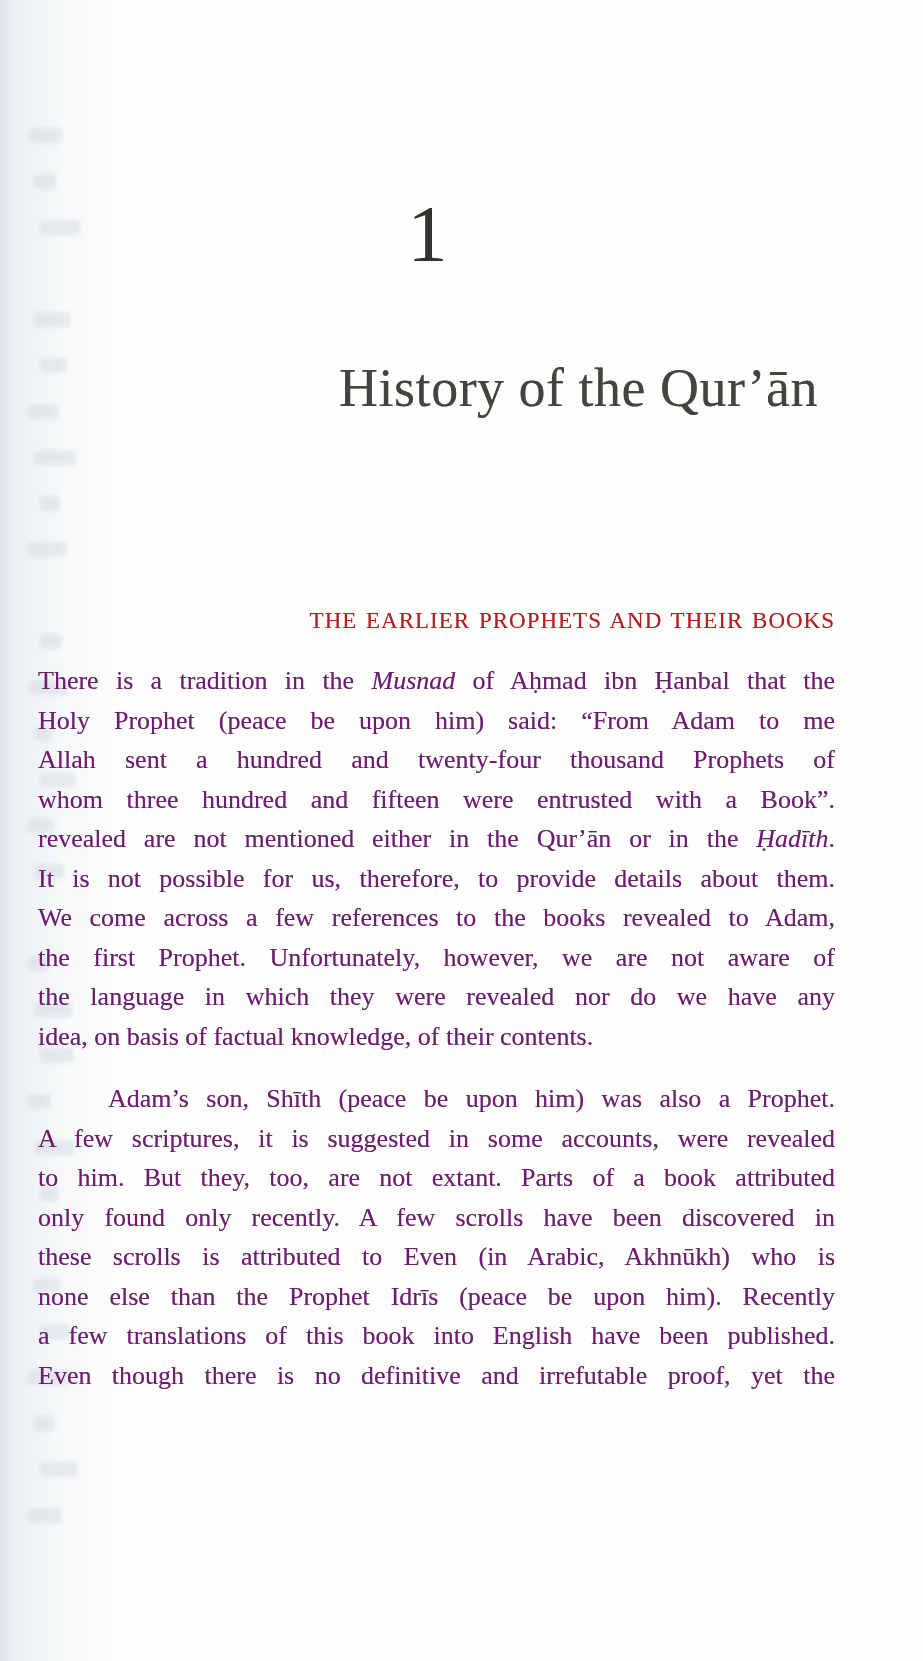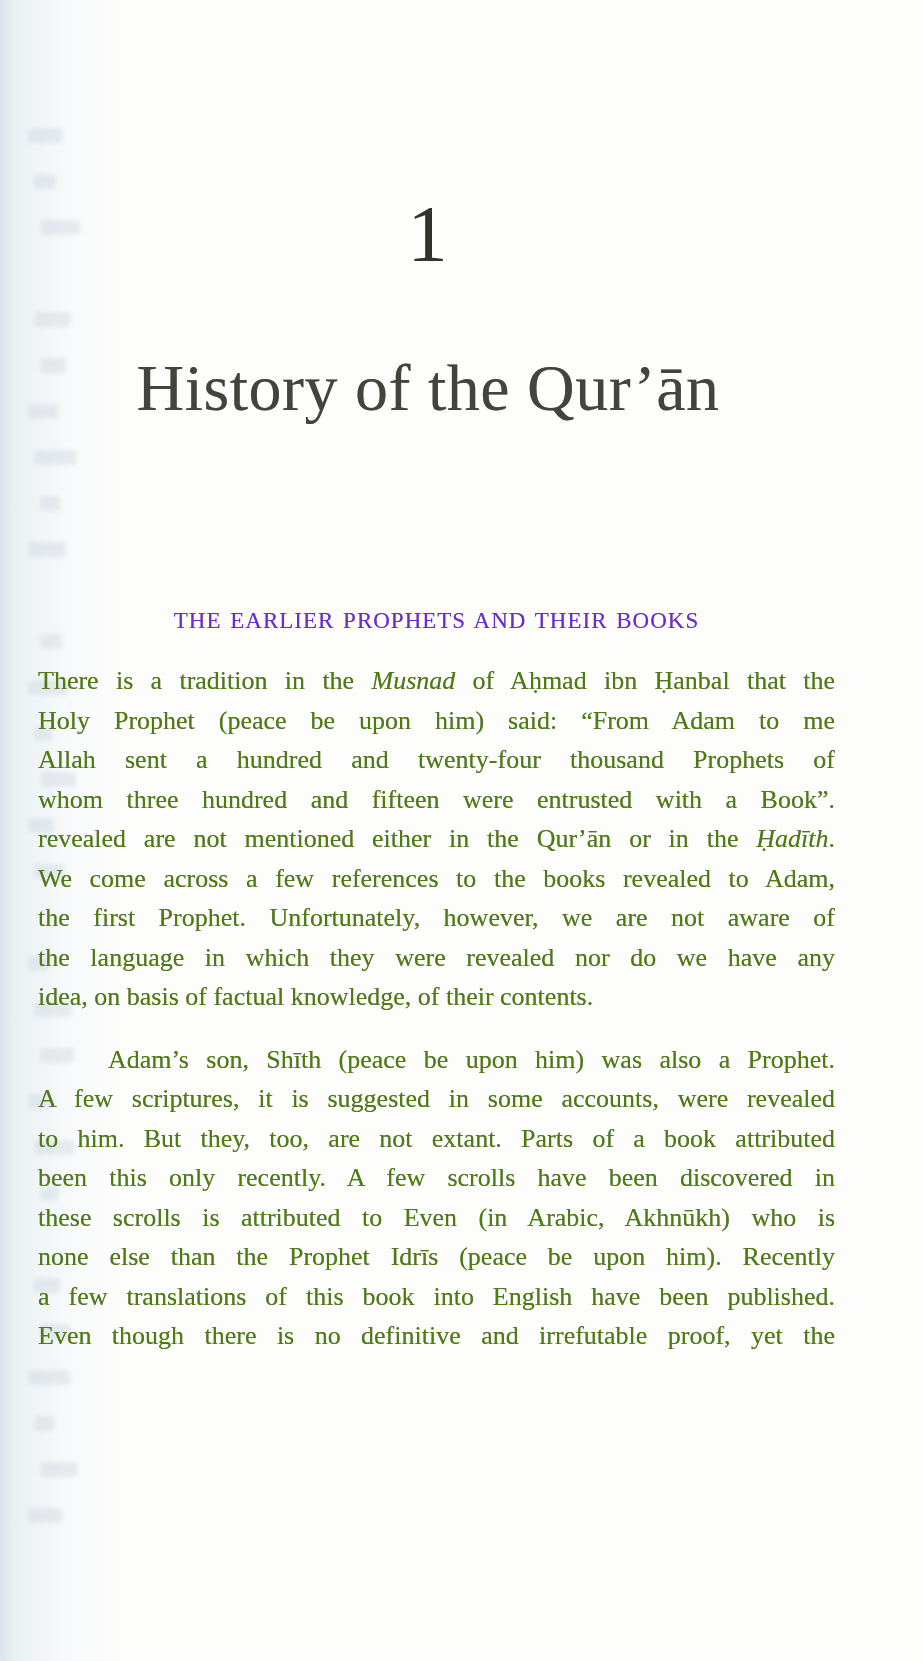--- a/index.html
+++ b/index.html
@@ -50,48 +50,48 @@
     line-height: 80px;
     color: #34332e;
     letter-spacing: 1px;
     text-shadow: 0 0 0.5px rgba(52,51,46,0.6);
   }
   .chapter-title {
     position: absolute;
     top: 360px;
     left: 38px;
     width: 780px;
-    text-align: center;
-    font-size: 66px;
+    text-align: right;
+    font-size: 54px;
     line-height: 56px;
     color: #44433d;
     letter-spacing: 0.5px;
     text-shadow: 0 0 0.6px rgba(68,67,61,0.5);
   }
   .section-heading {
     position: absolute;
     top: 608px;
     left: 38px;
     width: 797px;
-    text-align: center;
+    text-align: right;
     font-size: 23px;
     line-height: 26px;
     letter-spacing: 1px;
     word-spacing: 2px;
-    color: #6d28d9;
+    color: #b91c1c;
     text-shadow: 0 0 0.5px rgba(75,74,68,0.5);
   }
   .body-text {
     position: absolute;
     top: 661px;
     left: 38px;
     width: 797px;
     font-size: 26px;
     line-height: 39.5px;
-    color: #4d7c0f;
+    color: #701a75;
     text-shadow: 0 0 0.6px rgba(59,58,53,0.55);
   }
   .para { margin: 0; }
   .line {
     text-align: justify;
     text-align-last: justify;
     white-space: normal;
   }
   .line.no-just { text-align-last: left; }
   .line.indent { padding-left: 70px; margin-top: 23px; }
@@ -141,30 +141,31 @@
 
   <div class="section-heading">THE EARLIER PROPHETS AND THEIR BOOKS</div>
 
   <div class="body-text">
       <div class="para">
         <div class="line"><span>There is a tradition in the </span><em>Musnad</em><span> of Aḥmad ibn Ḥanbal that the</span></div>
         <div class="line"><span>Holy Prophet (peace be upon him) said: “From Adam to me</span></div>
         <div class="line"><span>Allah sent a hundred and twenty-four thousand Prophets of</span></div>
         <div class="line"><span>whom three hundred and fifteen were entrusted with a Book”.</span></div>
         <div class="line"><span>revealed are not mentioned either in the Qur’ān or in the </span><em>Ḥadīth</em><span>.</span></div>
+        <div class="line"><span>It is not possible for us, therefore, to provide details about them.</span></div>
         <div class="line"><span>We come across a few references to the books revealed to Adam,</span></div>
         <div class="line"><span>the first Prophet. Unfortunately, however, we are not aware of</span></div>
         <div class="line"><span>the language in which they were revealed nor do we have any</span></div>
         <div class="line no-just"><span>idea, on basis of factual knowledge, of their contents.</span></div>
       </div>
       <div class="para">
         <div class="line indent"><span>Adam’s son, Shīth (peace be upon him) was also a Prophet.</span></div>
         <div class="line"><span>A few scriptures, it is suggested in some accounts, were revealed</span></div>
         <div class="line"><span>to him. But they, too, are not extant. Parts of a book attributed</span></div>
-        <div class="line"><span>been this only recently. A few scrolls have been discovered in</span></div>
+        <div class="line"><span>only found only recently. A few scrolls have been discovered in</span></div>
         <div class="line"><span>these scrolls is attributed to Even (in Arabic, Akhnūkh) who is</span></div>
         <div class="line"><span>none else than the Prophet Idrīs (peace be upon him). Recently</span></div>
         <div class="line"><span>a few translations of this book into English have been published.</span></div>
         <div class="line"><span>Even though there is no definitive and irrefutable proof, yet the</span></div>
       </div>
     </div>
 
 </div>
 
 </body></html>

